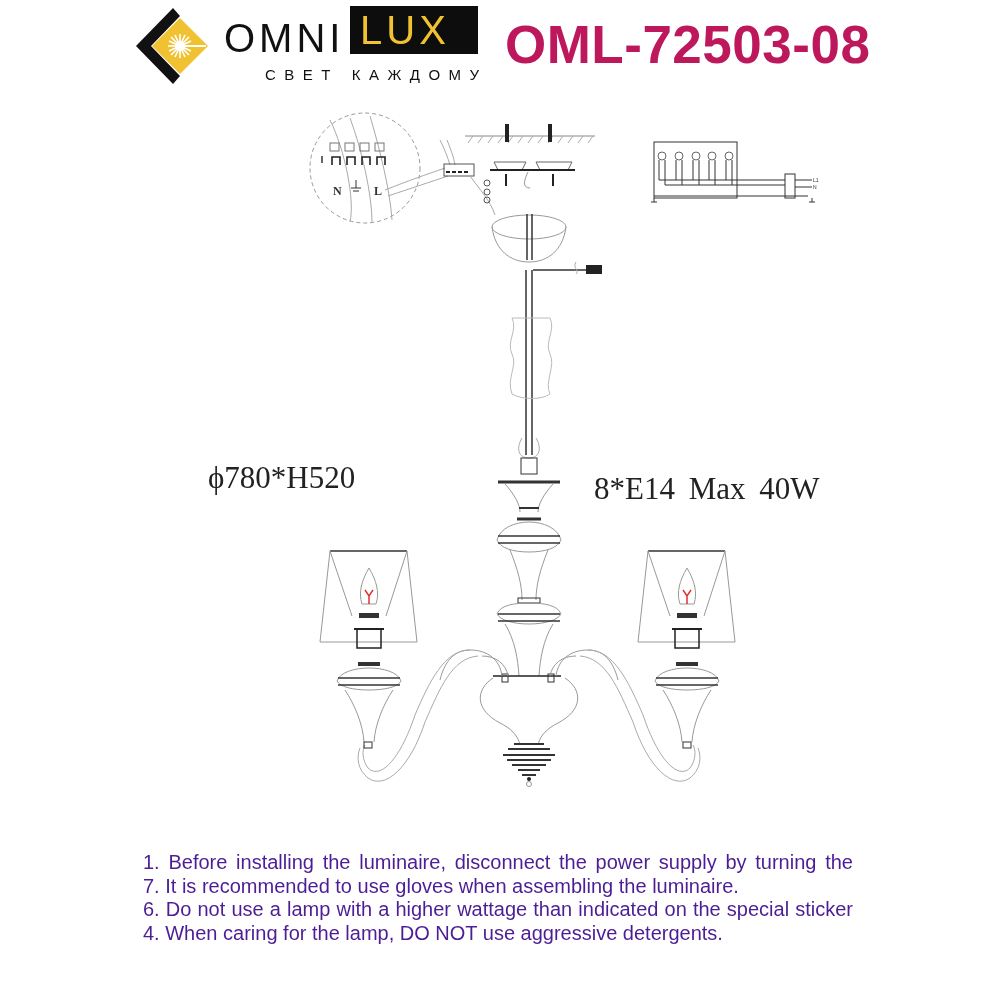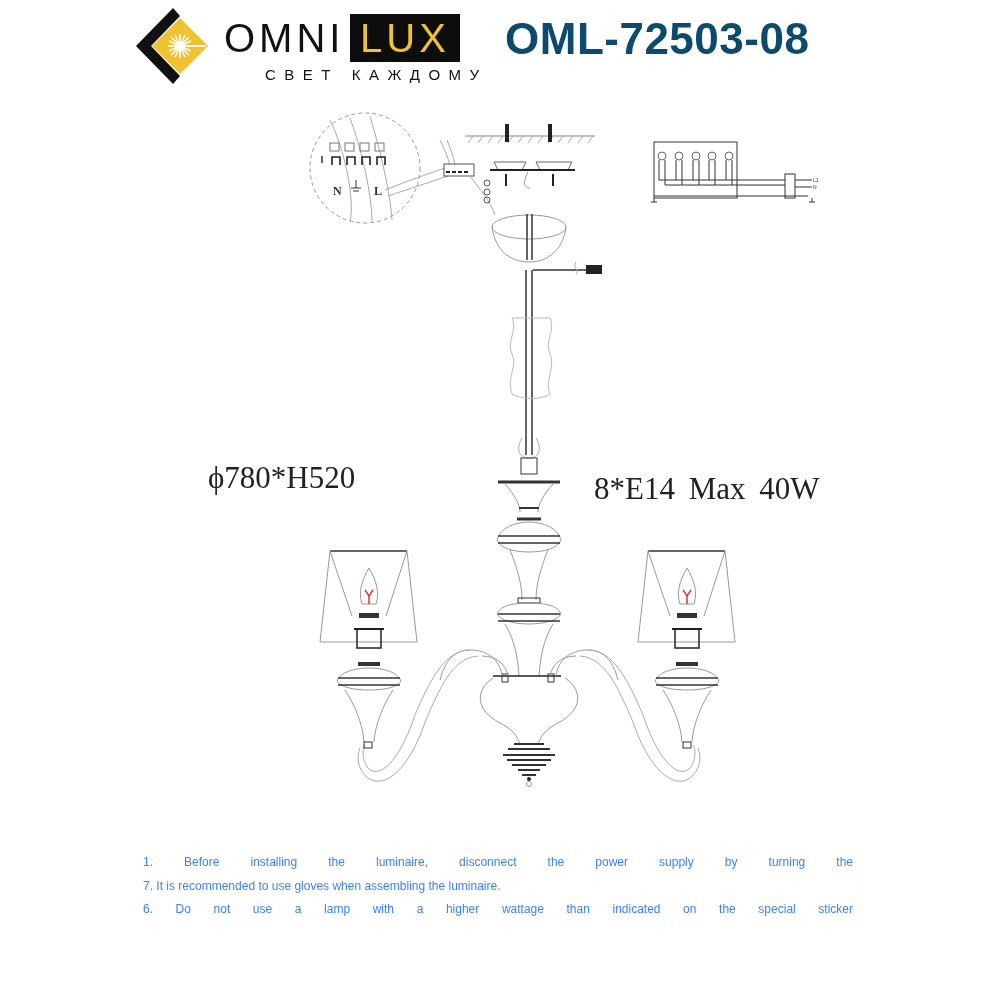--- a/index.html
+++ b/index.html
@@ -1,32 +1,32 @@
 <!DOCTYPE html>
 <html><head>
 <meta charset="utf-8">
 <style>
   html, body { margin: 0; padding: 0; background: #ffffff; }
   body { width: 1000px; height: 1000px; position: relative; overflow: hidden; font-family: "Liberation Sans", sans-serif; color: #111; }
 
   .logo { position: absolute; left: 128px; top: 6px; width: 340px; height: 80px; }
   .logo-mark { position: absolute; left: 0; top: 0; width: 90px; height: 80px; }
   .logo-omni { position: absolute; left: 96px; top: 12px; font-size: 40px; letter-spacing: 4px; font-weight: 400; color: #111; line-height: 40px; }
-  .logo-lux-box { position: absolute; left: 222px; top: 8px; width: 110px; height: 48px; background: #0d0d0d; }
+  .logo-lux-box { position: absolute; left: 222px; top: 0; width: 128px; height: 48px; background: #0d0d0d; }
   .logo-lux { position: absolute; left: 0; top: 4px; width: 110px; text-align: center; font-size: 40px; letter-spacing: 4px; color: #f0c232; line-height: 40px; }
   .logo-tagline { position: absolute; left: 96px; top: 60px; font-size: 15px; letter-spacing: 8.5px; color: #111; white-space: nowrap; margin-left: 41px; }
 
-  .model { position: absolute; left: 505px; top: 14px; font-size: 44px; font-weight: 700; color: #0c4a6e; letter-spacing: 0.5px; }
+  .model { position: absolute; left: 505px; top: 14px; font-size: 53px; font-weight: 700; color: #be185d; letter-spacing: 0.5px; }
 
   .drawing { position: absolute; left: 0; top: 0; width: 1000px; height: 840px; }
 
   .dims { position: absolute; left: 208px; top: 460px; font-family: Liberation Serif, serif; font-size: 31px; color: #222; }
   .bulbs { position: absolute; left: 594px; top: 460px; font-family: "Liberation Serif", serif; font-size: 31px; color: #222; word-spacing: 6px; margin-top: 11px; }
 
-  .instructions { position: absolute; left: 143px; top: 851px; width: 710px; font-size: 12px; line-height: 23.5px; color: #3b82f6; }
+  .instructions { position: absolute; left: 143px; top: 851px; width: 710px; font-size: 20px; line-height: 23.5px; color: #4c1d95; }
   .instructions .line { white-space: nowrap; }
   .instructions .justify { text-align: justify; text-align-last: justify; white-space: normal; }
 </style>
 </head>
 <body>
 
 <div class="logo">
   <svg class="logo-mark" viewBox="0 0 90 80">
     <polygon points="45,2 8,40 45,78 52,70 23,40 52,10" fill="#111"></polygon>
     <polygon points="52,12 80,40 52,68 24,40" fill="#f0c232"></polygon>
@@ -212,13 +212,14 @@
   </g>
 </svg>
 
 <div class="dims">ϕ780*H520</div>
 <div class="bulbs">8*E14 Max 40W</div>
 
 <div class="instructions">
   <div class="line justify">1. Before installing the luminaire, disconnect the power supply by turning the</div>
   <div class="line">7. It is recommended to use gloves when assembling the luminaire.</div>
   <div class="line justify">6. Do not use a lamp with a higher wattage than indicated on the special sticker</div>
+  <div class="line">4. When caring for the lamp, DO NOT use aggressive detergents.</div>
 </div>
 
 </body></html>

